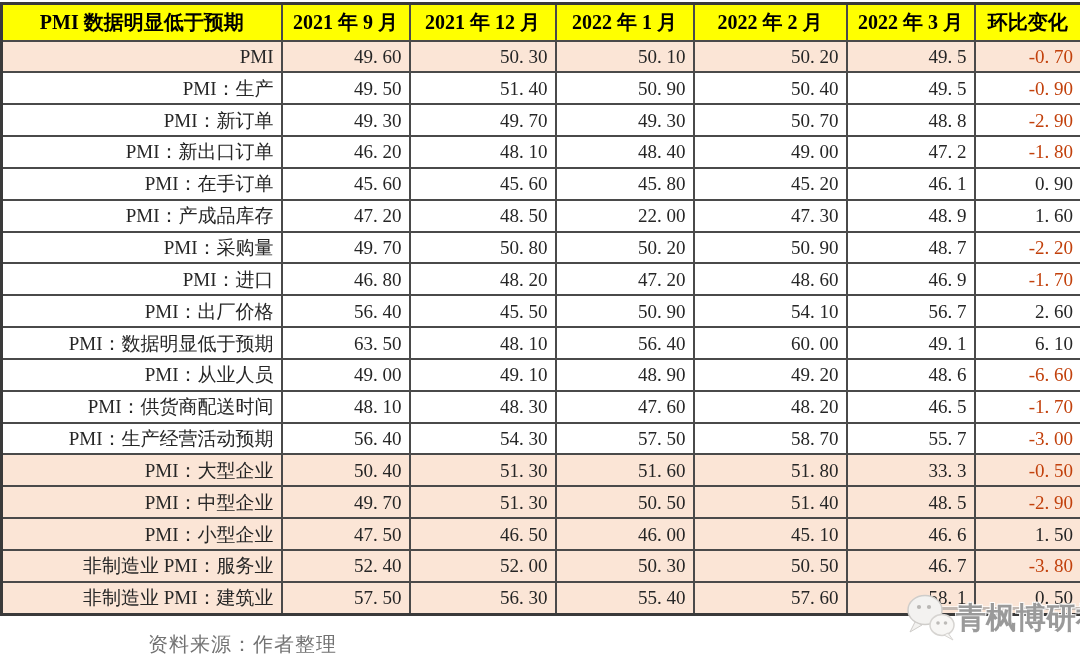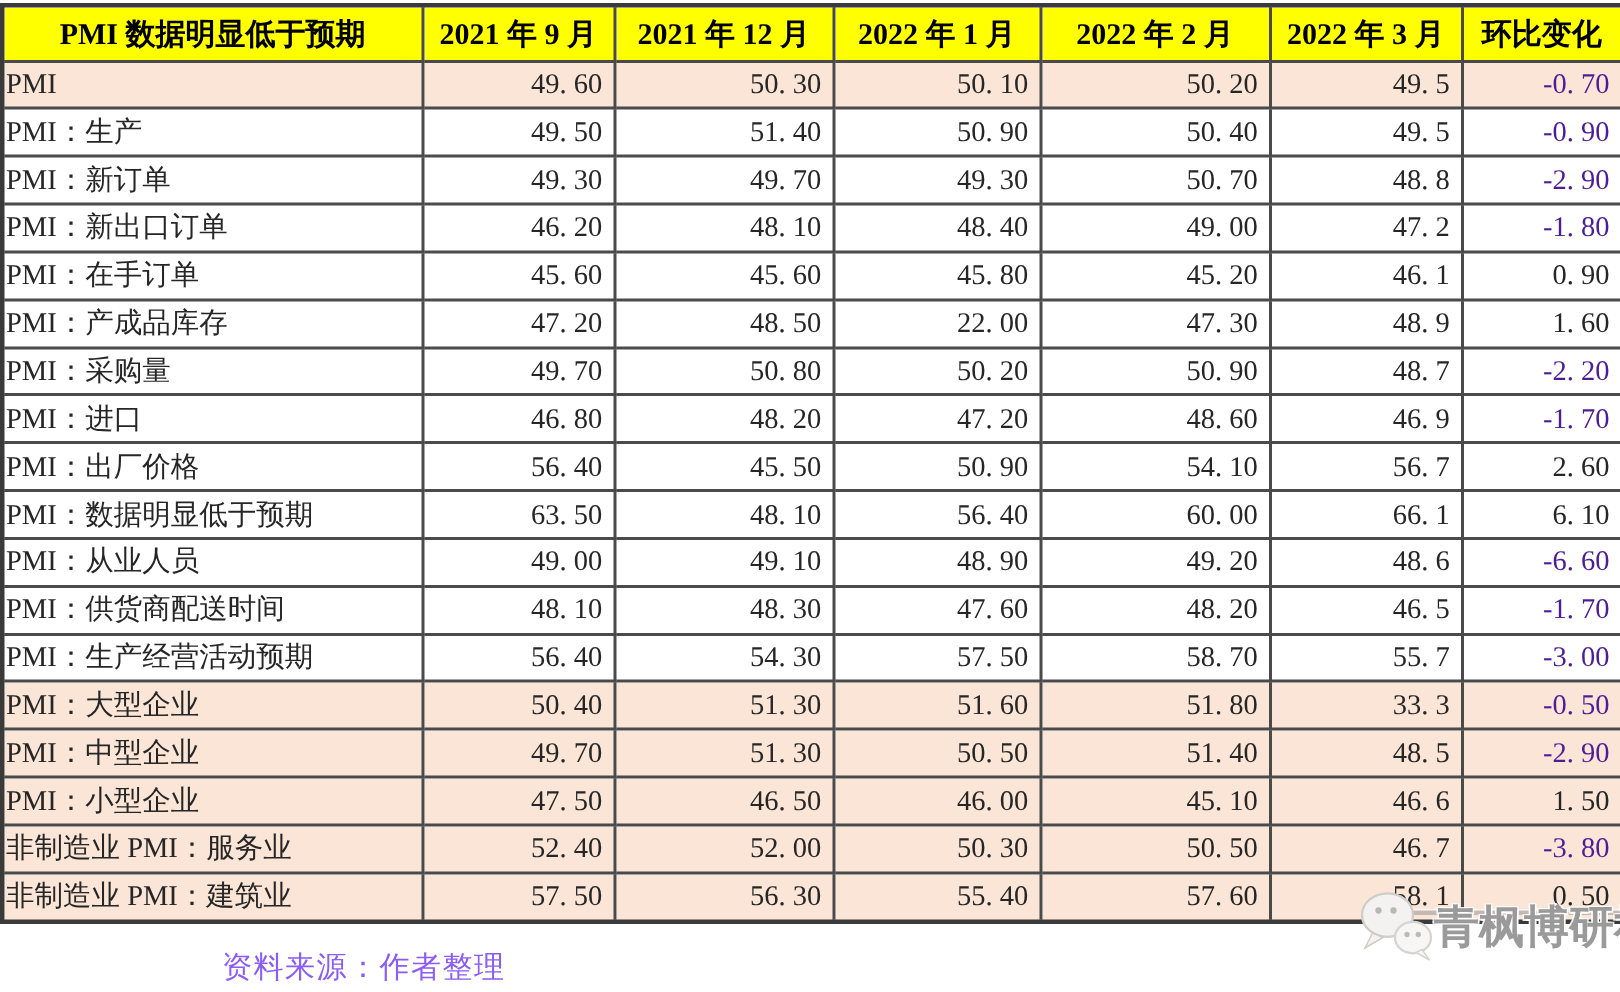--- a/index.html
+++ b/index.html
@@ -31,30 +31,30 @@
     color: #000000;
     font-size: 20px; font-weight: bold;
     padding: 0 2px;
   }
   .tbl td {
     font-size: 19px;
     color: #262626;
     background: #ffffff;
     line-height: 1;
   }
-  .tbl td.lbl { padding-right: 7px; }
+  .tbl td.lbl { text-align: right; padding-right: 7px; }
   .tbl td.num { text-align: right; padding-right: 7px; }
   .tbl tr.hl td { background: #FBE5D6; }
-  .tbl td.neg { color: #4c1d95; }
+  .tbl td.neg { color: #c2410c; }
 
   
   .source {
     position: absolute; left: 148px; top: 631px;
     font-size: 20px; letter-spacing: 1px;
-    color: #8b5cf6;
+    color: #737373;
   }
 
   
   .watermark {
     position: absolute; left: 900px; top: 588px;
     width: 224px; height: 60px;
     pointer-events: none; z-index: 5;
   }
   .wm-line {
     position: absolute; left: 32px; top: 19px;
@@ -180,21 +180,21 @@
         <td class="num">54. 10</td>
         <td class="num">56. 7</td>
         <td class="num">2. 60</td>
       </tr>
       <tr>
         <td class="lbl">PMI：数据明显低于预期</td>
         <td class="num">63. 50</td>
         <td class="num">48. 10</td>
         <td class="num">56. 40</td>
         <td class="num">60. 00</td>
-        <td class="num">66. 1</td>
+        <td class="num">49. 1</td>
         <td class="num">6. 10</td>
       </tr>
       <tr>
         <td class="lbl">PMI：从业人员</td>
         <td class="num">49. 00</td>
         <td class="num">49. 10</td>
         <td class="num">48. 90</td>
         <td class="num">49. 20</td>
         <td class="num">48. 6</td>
         <td class="num neg">-6. 60</td>

